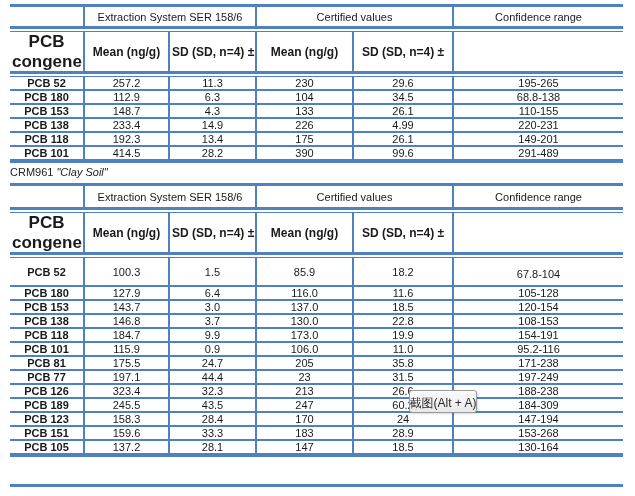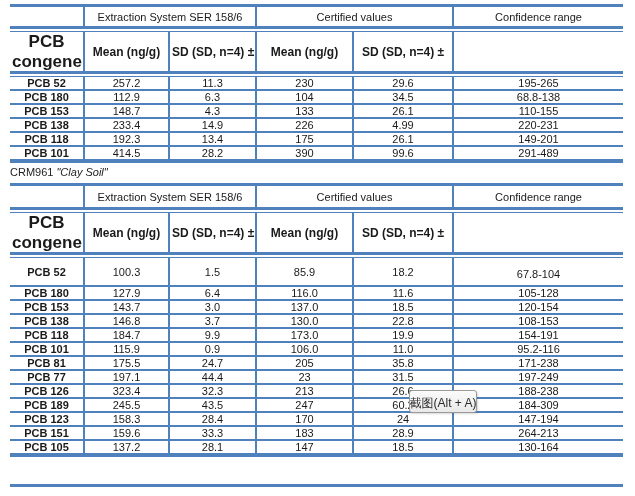--- a/index.html
+++ b/index.html
@@ -317,21 +317,21 @@
         <td>170</td>
         <td>24</td>
         <td class="range-cell">147-194</td>
       </tr>
       <tr>
         <td class="label-cell">PCB 151</td>
         <td>159.6</td>
         <td>33.3</td>
         <td>183</td>
         <td>28.9</td>
-        <td class="range-cell">264-213</td>
+        <td class="range-cell">153-268</td>
       </tr>
       <tr>
         <td class="label-cell">PCB 105</td>
         <td>137.2</td>
         <td>28.1</td>
         <td>147</td>
         <td>18.5</td>
         <td class="range-cell">130-164</td>
       </tr>
     </tbody>

